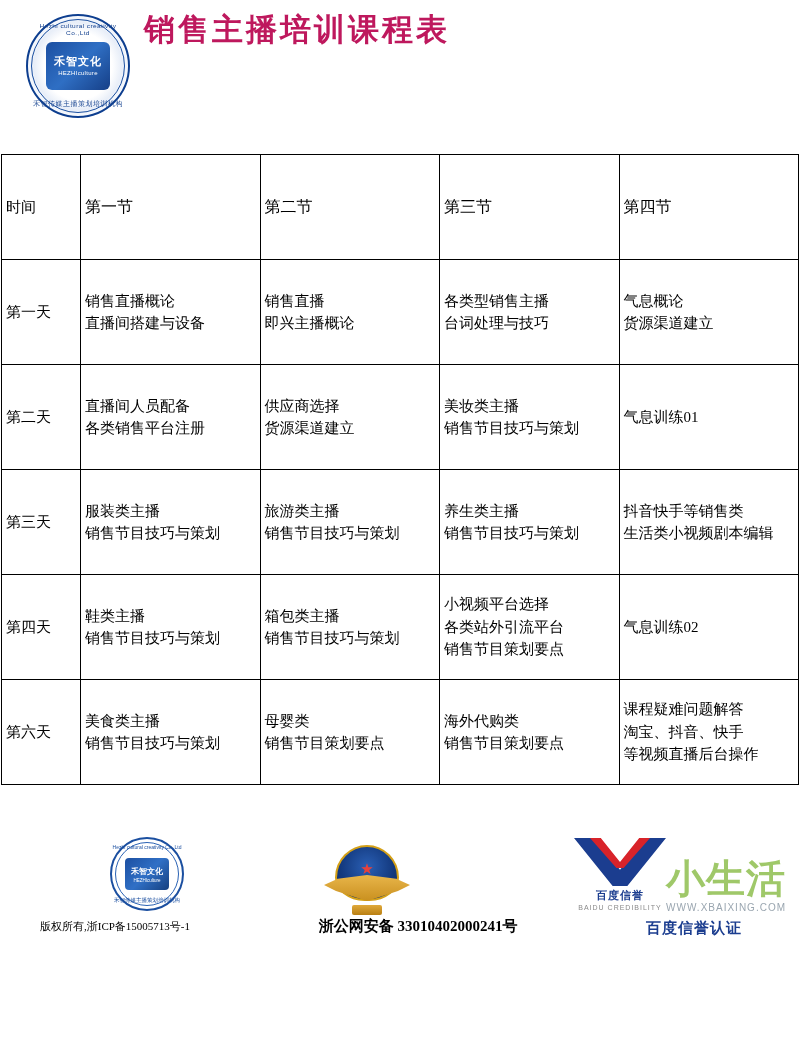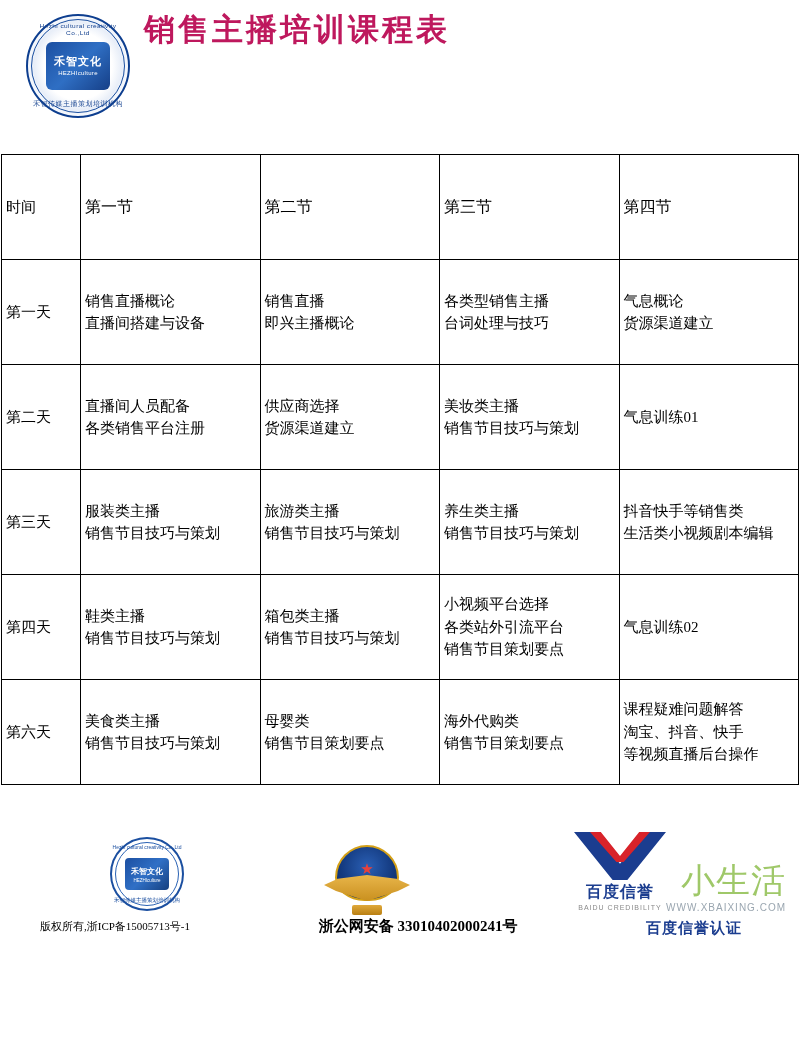--- a/index.html
+++ b/index.html
@@ -285,21 +285,21 @@
     clip-path: polygon(0% 0%, 22% 0%, 50% 66%, 78% 0%, 100% 0%, 58% 100%, 42% 100%);
   }
   .baidu-v .v-red {
     position: absolute;
     left: 16px; top: 0;
     width: 60px; height: 30px;
     background: #d8232a;
     clip-path: polygon(0% 0%, 18% 0%, 50% 80%, 82% 0%, 100% 0%, 56% 100%, 44% 100%);
   }
   .baidu-main {
-    font-size: 16px;
+    font-size: 11px;
     font-weight: bold;
     color: #1b3d8f;
     letter-spacing: 1px;
     margin-top: 2px;
     font-family: "Liberation Serif", serif;
   }
   .baidu-sub {
     font-size: 7px;
     color: #8a8a8a;
     letter-spacing: 1px;
@@ -333,22 +333,22 @@
   .footer-spacer { width: 120px; }
   
   .watermark {
     position: absolute;
     right: 14px;
     bottom: 30px;
     pointer-events: none;
     text-align: right;
   }
   .wm-main {
-    font-size: 34px;
-    font-weight: normal;
+    font-size: 39px;
+    font-weight: bold;
     color: #8fbf4f;
     opacity: 0.85;
     font-family: "Liberation Serif", serif;
     letter-spacing: 1px;
     line-height: 1;
   }
   .wm-sub {
     font-size: 10px;
     color: #9aa6b0;
     letter-spacing: 1px;

